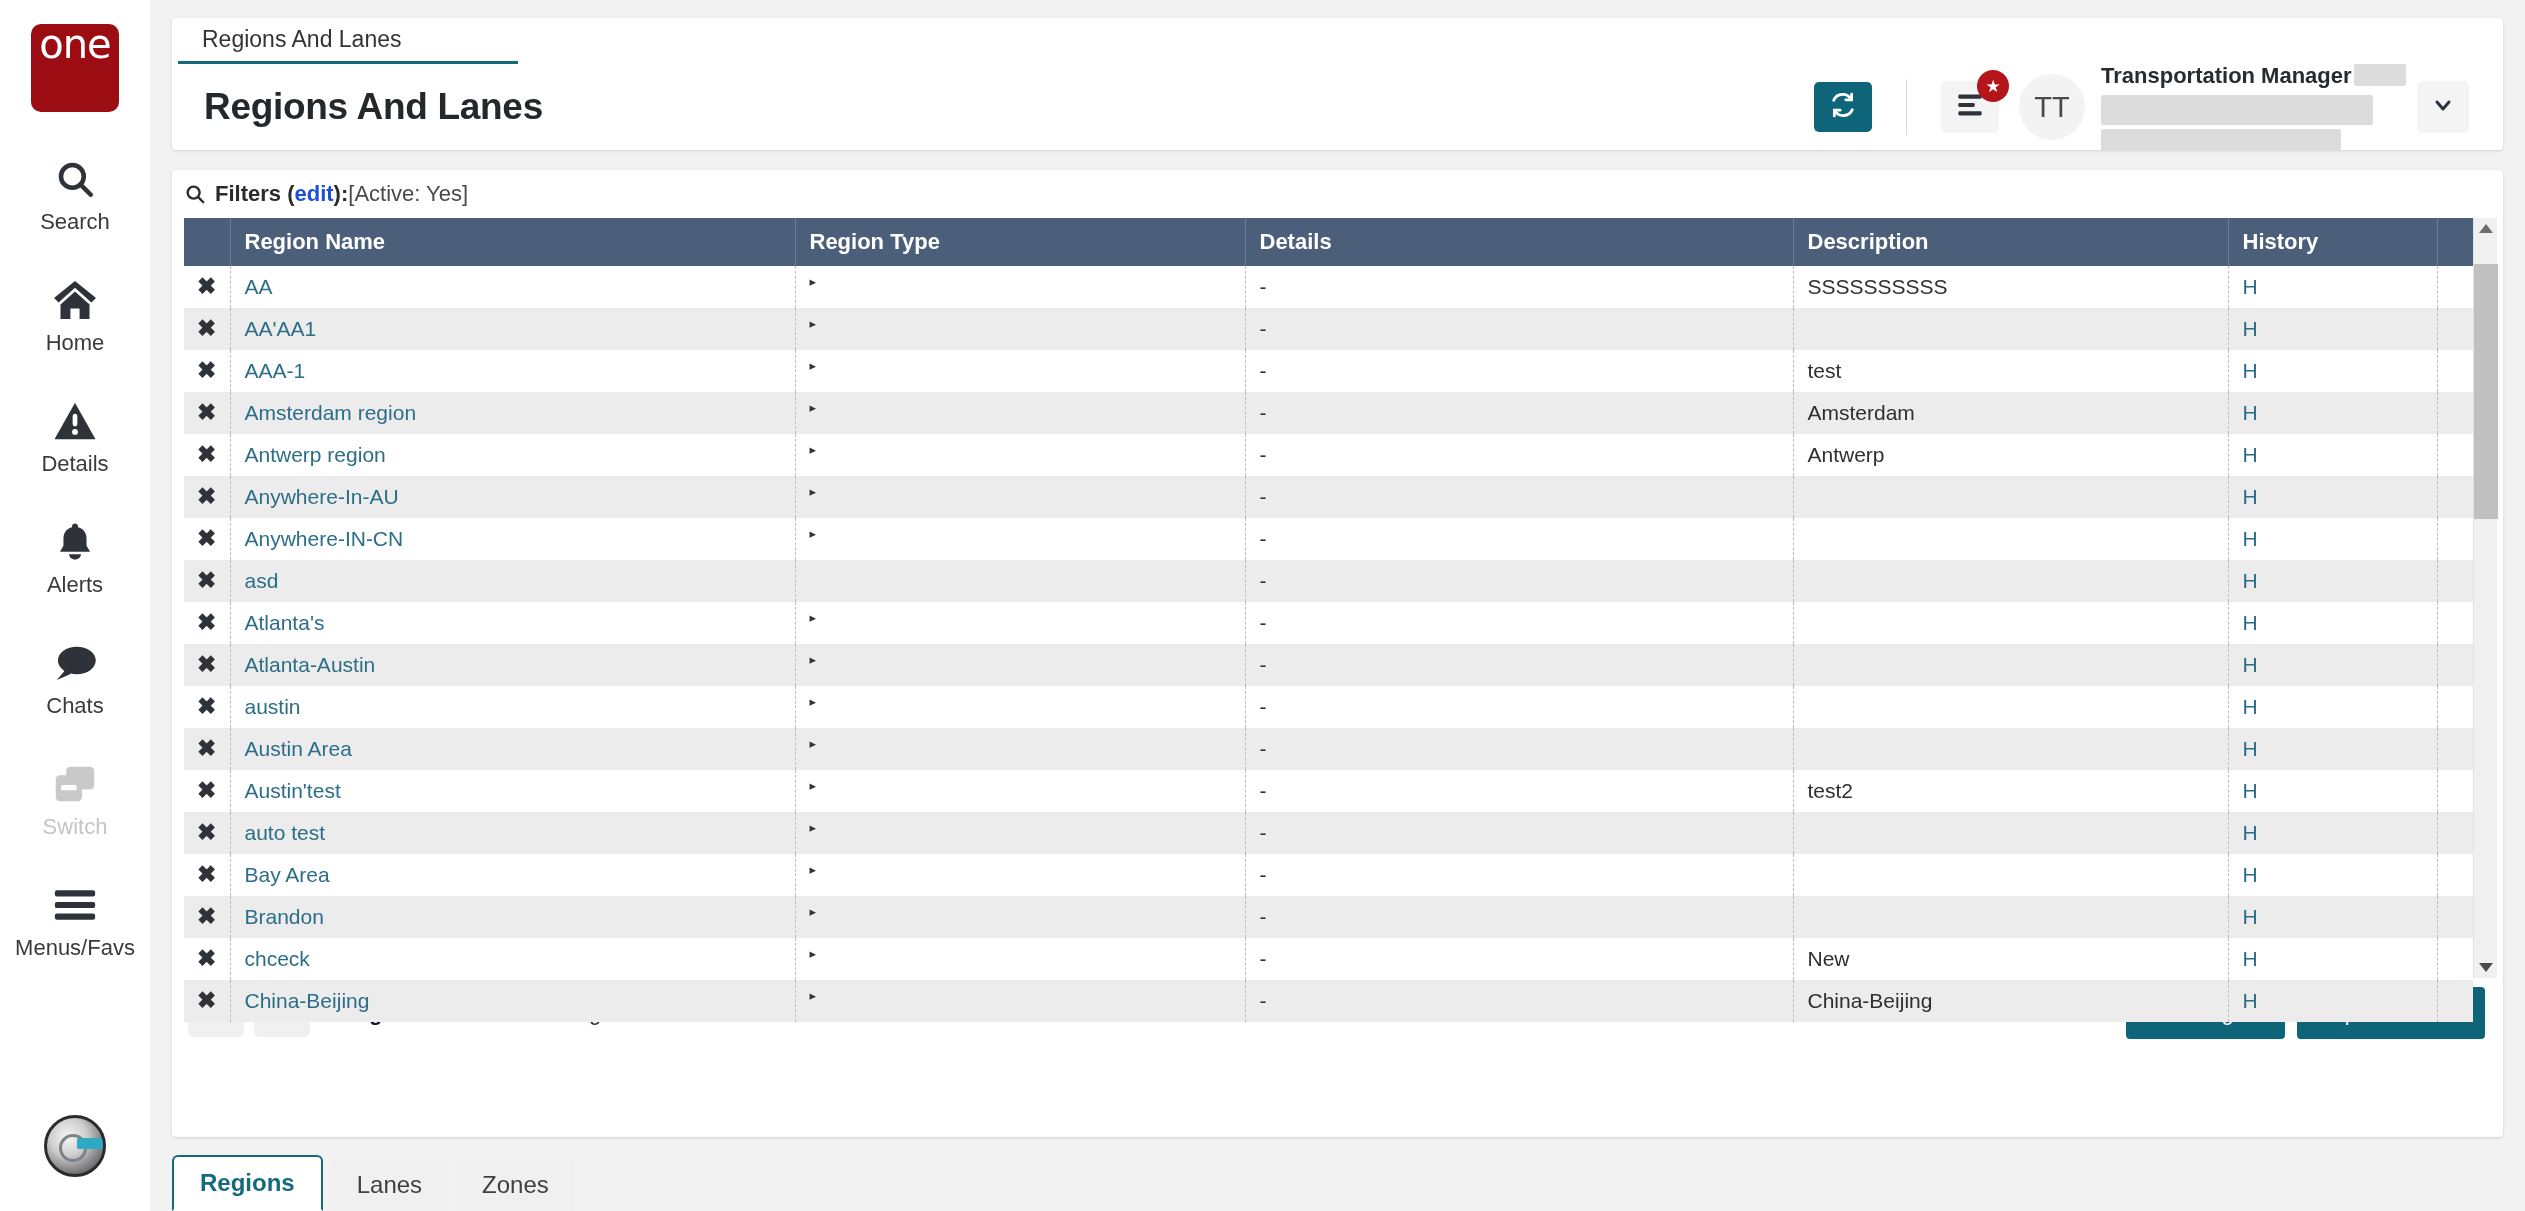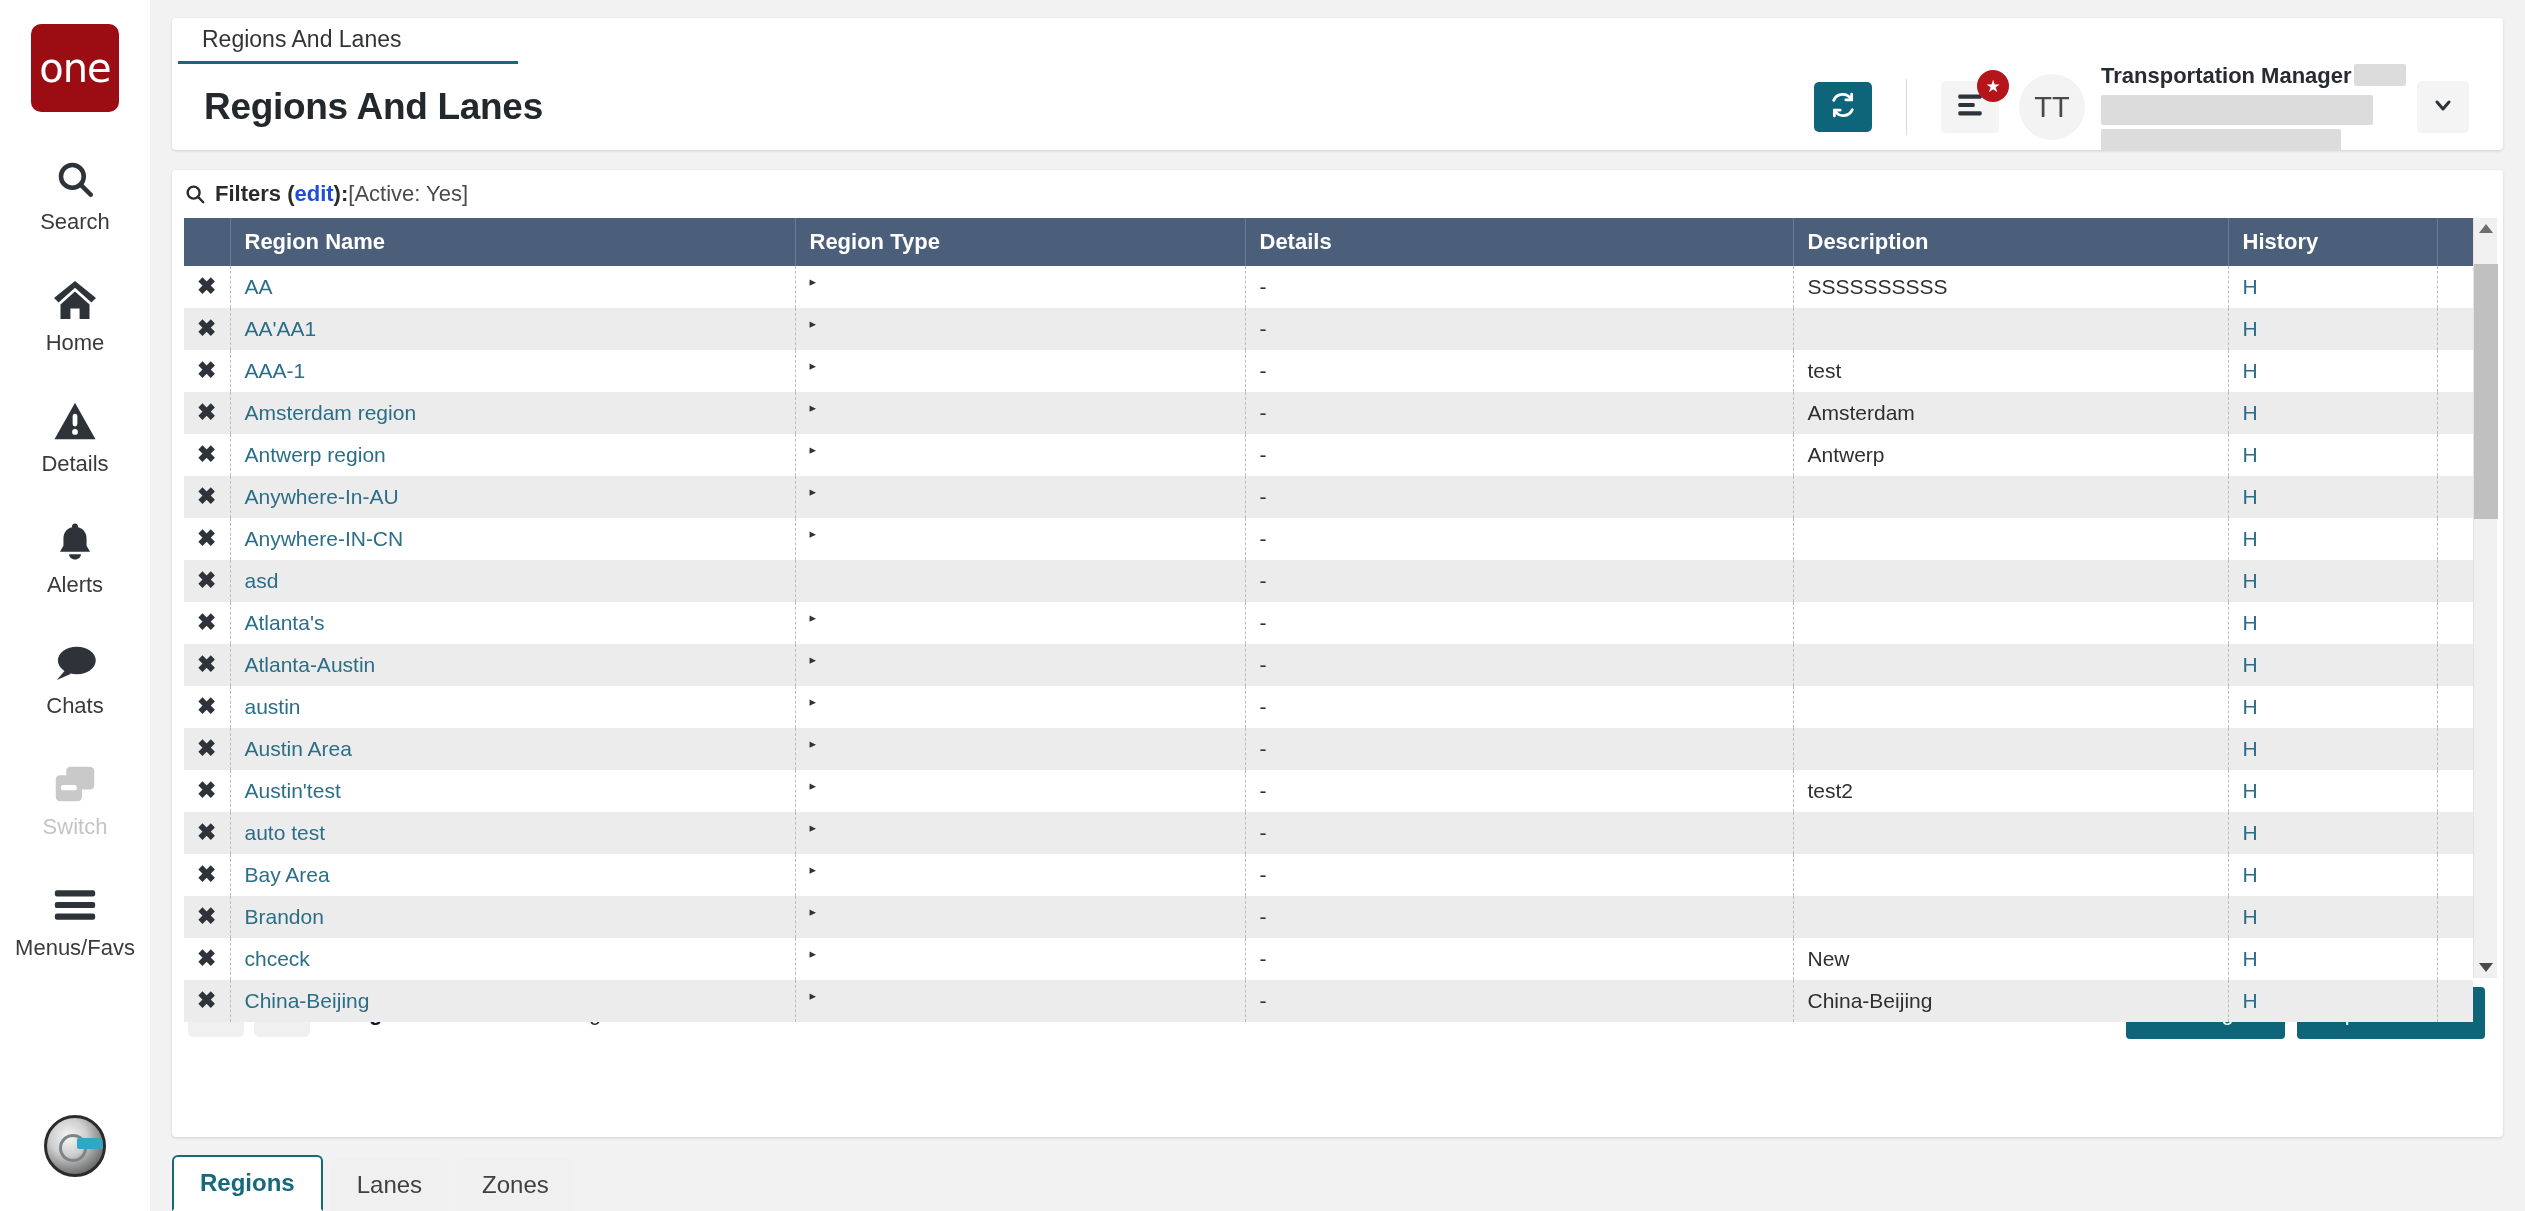--- a/index.html
+++ b/index.html
@@ -16,21 +16,21 @@
   .rail {
     width: 150px; min-width: 150px; height: 1211px;
     background: #ffffff;
     display: flex; flex-direction: column; align-items: center;
     position: relative;
     z-index: 5;
   }
   .logo {
     width: 88px; height: 88px; margin-top: 24px; margin-bottom: 30px;
     background: #9c0d13; border-radius: 10px;
-    display: flex; align-items: center; justify-content: center;
+    display: flex; justify-content: center;
   }
   .logo-text {
     color: #fff; font-size: 40px; letter-spacing: -1px;
     font-family: "DejaVu Sans", sans-serif; line-height: 1;
   }
   .rail-item {
     width: 150px; padding: 14px 0 10px 0;
     display: flex; flex-direction: column; align-items: center;
     cursor: pointer; margin-bottom: 18px;
   }

